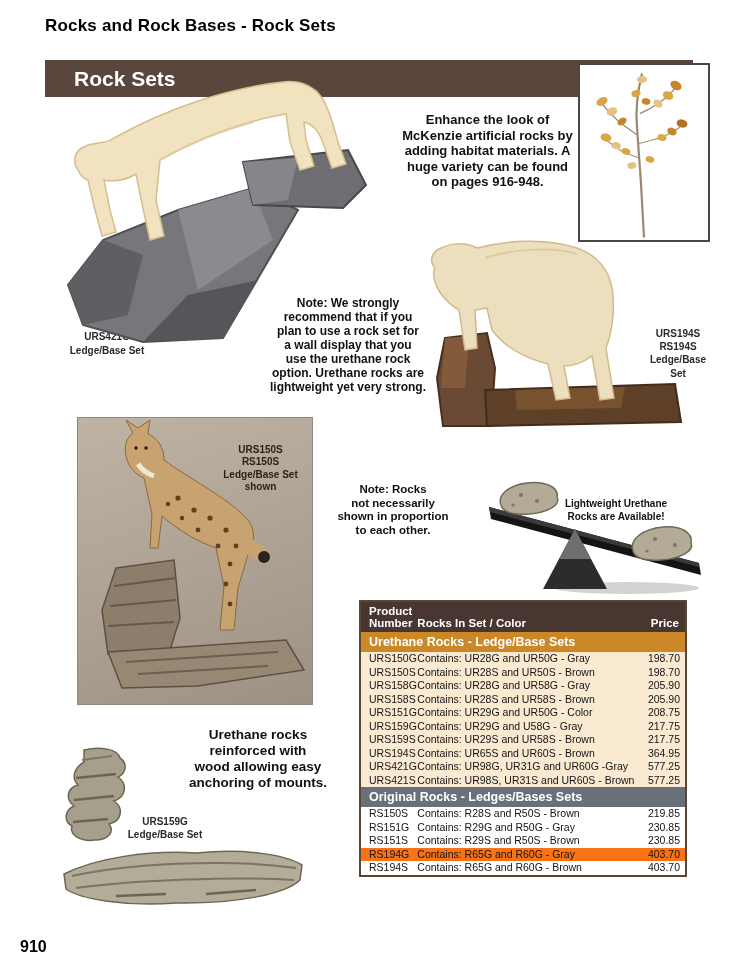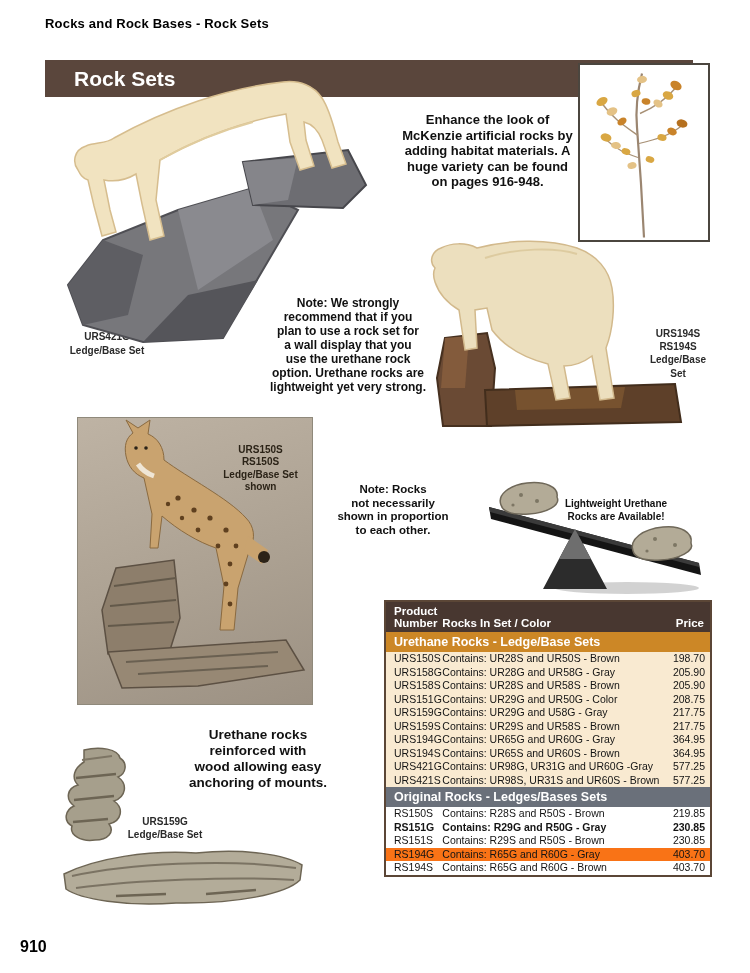--- a/index.html
+++ b/index.html
@@ -5,21 +5,21 @@
   html,body{margin:0;padding:0;}
   body{
     width:750px;height:973px;position:relative;background:#ffffff;
     font-family:"Liberation Sans", sans-serif;color:#000;overflow:hidden;
   }
   .abs{position:absolute;}
   .pre{white-space:pre-line;}
   .ctr{text-align:center;}
   .b{font-weight:bold;}
 
-  .page-title{left:45px;top:16px;font-size:13px;font-weight:bold;letter-spacing:.2px;}
+  .page-title{left:45px;top:16px;font-size:17px;font-weight:bold;letter-spacing:.2px;}
   .banner{left:45px;top:60px;width:648px;height:37px;display:flex;align-items:center;
     padding-left:29px;box-sizing:border-box;color:#fff;font-size:21px;font-weight:bold;z-index:1;}
   .habitat-box{left:578px;top:63px;width:132px;height:179px;background:#fff;
     border:2px solid #4b463f;z-index:4;box-sizing:border-box;}
   .cougar-svg{left:48px;top:80px;z-index:3;}
   .cougar-label{left:57px;top:330px;width:100px;font-size:10px;line-height:14px;color:#2a2a2a;}
   .promo-text{left:390px;top:112px;width:195px;font-size:13px;line-height:15.5px;color:#111;}
   .note-wall{left:258px;top:296px;width:180px;font-size:12px;line-height:14px;color:#111;}
   .bear-svg{left:425px;top:238px;z-index:2;}
   .bear-label{left:638px;top:327px;width:80px;font-size:10px;line-height:13.2px;color:#2a2a2a;}
@@ -29,21 +29,21 @@
   .bobcat-label{left:140px;top:26px;width:85px;font-size:10px;line-height:12.3px;color:#2b2317;position:absolute;}
   .note-proportion{left:328px;top:483px;width:130px;font-size:11.5px;line-height:13.7px;color:#111;}
   .seesaw-svg{left:487px;top:477px;}
   .seesaw-caption{left:551px;top:497px;width:130px;font-size:10px;line-height:13px;color:#111;}
   .reinforced-text{left:160px;top:727px;width:196px;font-size:13.5px;line-height:16px;color:#111;}
   .vrock-svg{left:58px;top:746px;}
   .ledge-label{left:115px;top:815px;width:100px;font-size:10px;line-height:13px;color:#2a2a2a;}
   .hrock-svg{left:56px;top:846px;}
   .page-number{left:20px;top:938px;font-size:16px;font-weight:bold;}
 
-  .price-table{left:384px;top:600px;width:328px;border:2px solid #5b4636;
+  .price-table{left:359px;top:600px;width:328px;border:2px solid #5b4636;
     border-collapse:collapse;table-layout:fixed;}
   .price-table th{color:#fff;font-size:11.5px;text-align:left;vertical-align:bottom;
     padding:3px 0 3px 0;font-weight:bold;}
   .price-table th.c0{padding-left:8px;}
   .price-table th.c2{text-align:right;padding-right:6px;}
   .price-table td{font-size:10.5px;line-height:13.5px;height:13.5px;padding:0;color:#141414;
     overflow:hidden;white-space:nowrap;}
   .price-table td.c0{padding-left:8px;}
   .price-table td.c2{text-align:right;padding-right:5px;}
   .price-table tr.section td{color:#fff;font-weight:bold;font-size:12.5px;line-height:20px;
@@ -210,20 +210,25 @@
 Number</th>
       <th class="c1">Rocks In Set / Color</th>
       <th class="c2">Price</th>
     </tr>
   </thead>
   <tbody id="table-body">
       <tr class="section">
         <td colspan="3" style="background: rgb(204, 135, 38);">Urethane Rocks - Ledge/Base Sets</td>
       </tr>
       <tr style="background: rgb(249, 234, 209);">
+        <td class="c0">URS150G</td>
+        <td class="c1">Contains: UR28G and UR50G - Gray</td>
+        <td class="c2">198.70</td>
+      </tr>
+      <tr style="background: rgb(249, 234, 209);">
         <td class="c0">URS150S</td>
         <td class="c1">Contains: UR28S and UR50S - Brown</td>
         <td class="c2">198.70</td>
       </tr>
       <tr style="background: rgb(249, 234, 209);">
         <td class="c0">URS158G</td>
         <td class="c1">Contains: UR28G and UR58G - Gray</td>
         <td class="c2">205.90</td>
       </tr>
       <tr style="background: rgb(249, 234, 209); padding-left: 8px;">
@@ -240,25 +245,20 @@
         <td class="c0">URS159G</td>
         <td class="c1">Contains: UR29G and U58G - Gray</td>
         <td class="c2">217.75</td>
       </tr>
       <tr style="background: rgb(249, 234, 209);">
         <td class="c0">URS159S</td>
         <td class="c1">Contains: UR29S and UR58S - Brown</td>
         <td class="c2">217.75</td>
       </tr>
       <tr style="background: rgb(249, 234, 209);">
-        <td class="c0">URS194G</td>
-        <td class="c1">Contains: UR65G and UR60G - Gray</td>
-        <td class="c2">364.95</td>
-      </tr>
-      <tr style="background: rgb(249, 234, 209);">
         <td class="c0">URS194S</td>
         <td class="c1">Contains: UR65S and UR60S - Brown</td>
         <td class="c2">364.95</td>
       </tr>
       <tr style="background: rgb(249, 234, 209);">
         <td class="c0">URS421G</td>
         <td class="c1">Contains: UR98G, UR31G and UR60G -Gray</td>
         <td class="c2">577.25</td>
       </tr>
       <tr style="background: rgb(249, 234, 209);">
@@ -267,21 +267,21 @@
         <td class="c2">577.25</td>
       </tr>
       <tr class="section">
         <td colspan="3" style="background: rgb(106, 112, 122);">Original Rocks - Ledges/Bases Sets</td>
       </tr>
       <tr style="background: rgb(255, 255, 255);">
         <td class="c0">RS150S</td>
         <td class="c1">Contains: R28S and R50S - Brown</td>
         <td class="c2">219.85</td>
       </tr>
-      <tr style="background: rgb(255, 255, 255); font-weight: bold;">
+      <tr style="background: rgb(255, 255, 255);">
         <td class="c0">RS151G</td>
         <td class="c1">Contains: R29G and R50G - Gray</td>
         <td class="c2">230.85</td>
       </tr>
       <tr style="background: rgb(255, 255, 255);">
         <td class="c0">RS151S</td>
         <td class="c1">Contains: R29S and R50S - Brown</td>
         <td class="c2">230.85</td>
       </tr>
       <tr style="background: #f97316;">

